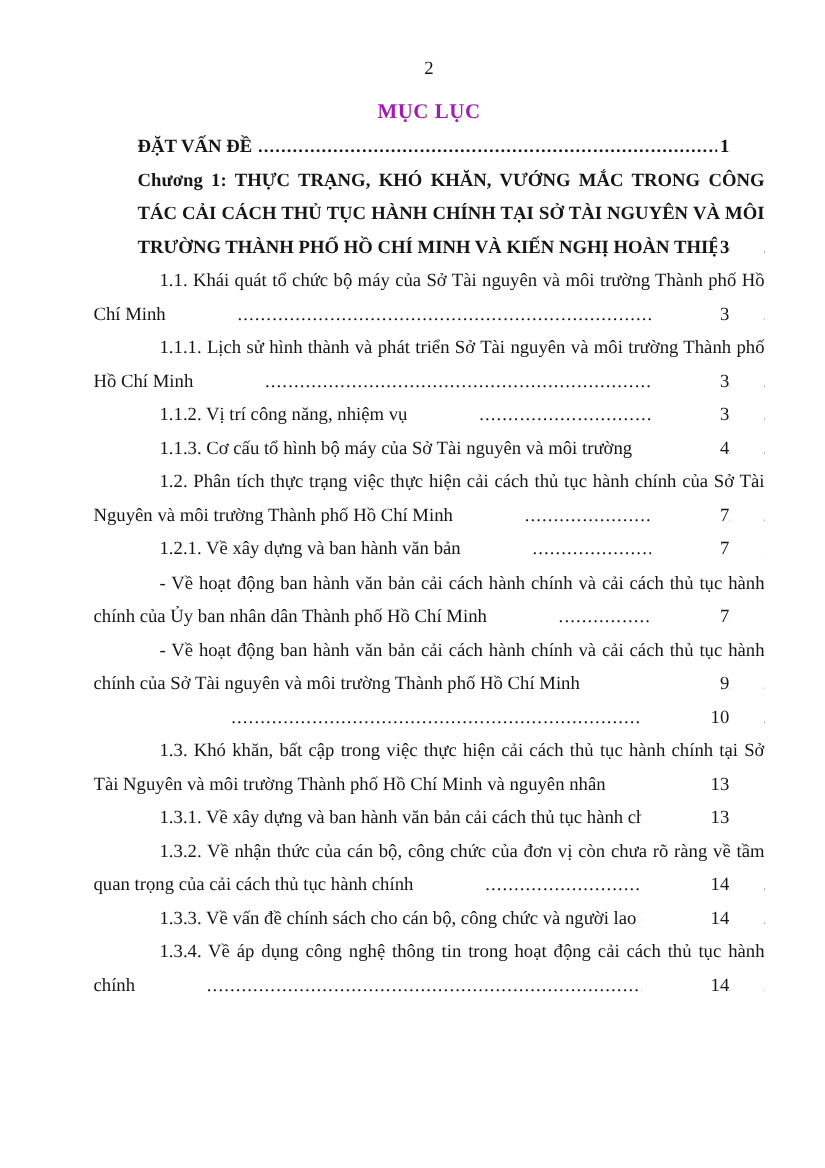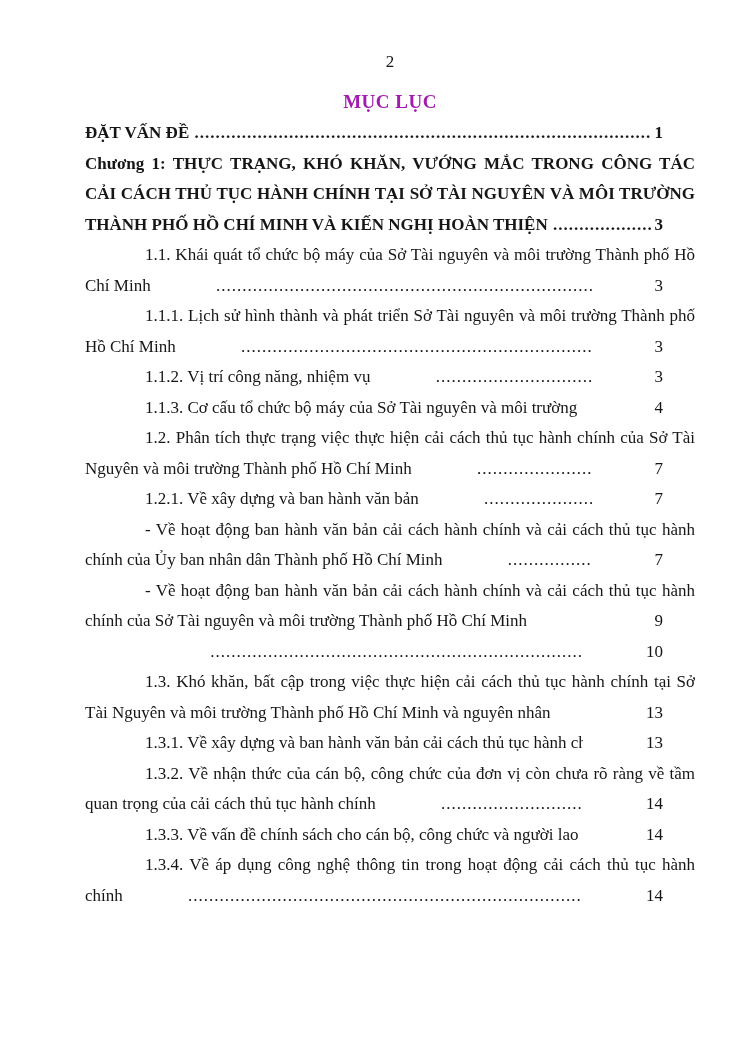--- a/index.html
+++ b/index.html
@@ -34,21 +34,21 @@
   .toc { width: 610px; }
   .entry {
     position: relative;
     overflow: hidden;
     font-size: 17px;
     line-height: 30.5px;
     text-align: justify;
     margin: 0;
   }
   .entry.indent { text-indent: 60px; }
-  .entry.bold { font-weight: bold; }
+  .entry.bold { font-weight: bold; margin-left: 40px; }
   
   .dots {
     display: inline-block;
     width: 2px;
     white-space: nowrap;
     overflow: visible;
     letter-spacing: 1px;
   }
   .dots::before {
     white-space: pre;
@@ -86,21 +86,21 @@
       <p class="entry bold"><span class="entry-text">ĐẶT VẤN ĐỀ</span><span class="dots"></span><span class="entry-page">1</span></p>
 
       <p class="entry bold"><span class="entry-text">Chương 1:  THỰC TRẠNG, KHÓ KHĂN, VƯỚNG MẮC TRONG CÔNG TÁC CẢI CÁCH THỦ TỤC HÀNH CHÍNH TẠI SỞ TÀI NGUYÊN VÀ MÔI TRƯỜNG THÀNH PHỐ HỒ CHÍ MINH VÀ KIẾN NGHỊ HOÀN THIỆN</span><span class="dots"></span><span class="entry-page">3</span></p>
 
       <p class="entry indent"><span class="entry-text">1.1. Khái quát tổ chức bộ máy của Sở Tài nguyên và môi trường Thành phố Hồ Chí Minh</span><span class="dots"></span><span class="entry-page">3</span></p>
 
       <p class="entry indent"><span class="entry-text">1.1.1. Lịch sử hình thành và phát triển Sở Tài nguyên và môi trường Thành phố Hồ Chí Minh</span><span class="dots"></span><span class="entry-page">3</span></p>
 
       <p class="entry indent"><span class="entry-text">1.1.2. Vị trí công năng, nhiệm vụ</span><span class="dots"></span><span class="entry-page">3</span></p>
 
-      <p class="entry indent"><span class="entry-text">1.1.3. Cơ cấu tổ chức bộ máy của Sở Tài nguyên và môi trường</span><span class="dots"></span><span class="entry-page">4</span></p>
+      <p class="entry indent"><span class="entry-text">1.1.3. Cơ cấu tổ hình bộ máy của Sở Tài nguyên và môi trường</span><span class="dots"></span><span class="entry-page">4</span></p>
 
       <p class="entry indent"><span class="entry-text">1.2. Phân tích thực trạng việc thực hiện cải cách thủ tục hành chính của Sở Tài Nguyên và môi trường Thành phố Hồ Chí Minh</span><span class="dots"></span><span class="entry-page">7</span></p>
 
       <p class="entry indent"><span class="entry-text">1.2.1. Về xây dựng và ban hành văn bản</span><span class="dots"></span><span class="entry-page">7</span></p>
 
       <p class="entry indent"><span class="entry-text">- Về hoạt động ban hành văn bản cải cách hành chính và cải cách thủ tục hành chính của Ủy ban nhân dân Thành phố Hồ Chí Minh</span><span class="dots"></span><span class="entry-page">7</span></p>
 
       <p class="entry indent"><span class="entry-text">- Về hoạt động ban hành văn bản cải cách hành chính và cải cách thủ tục hành chính của Sở Tài nguyên và môi trường Thành phố Hồ Chí Minh</span><span class="dots"></span><span class="entry-page">9</span></p>
 
       <p class="entry indent"><span class="dots"></span><span class="entry-page">10</span></p>

